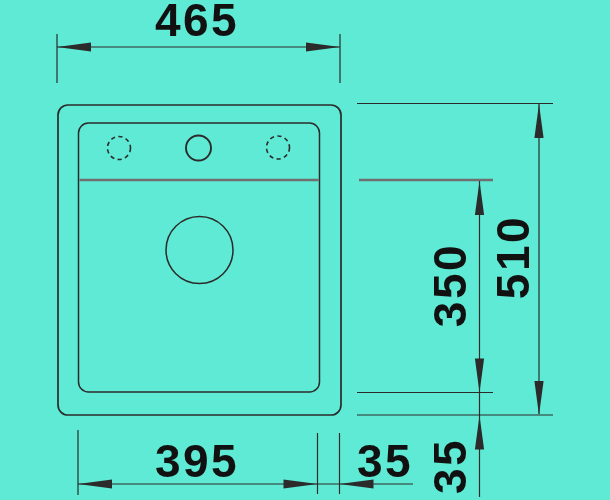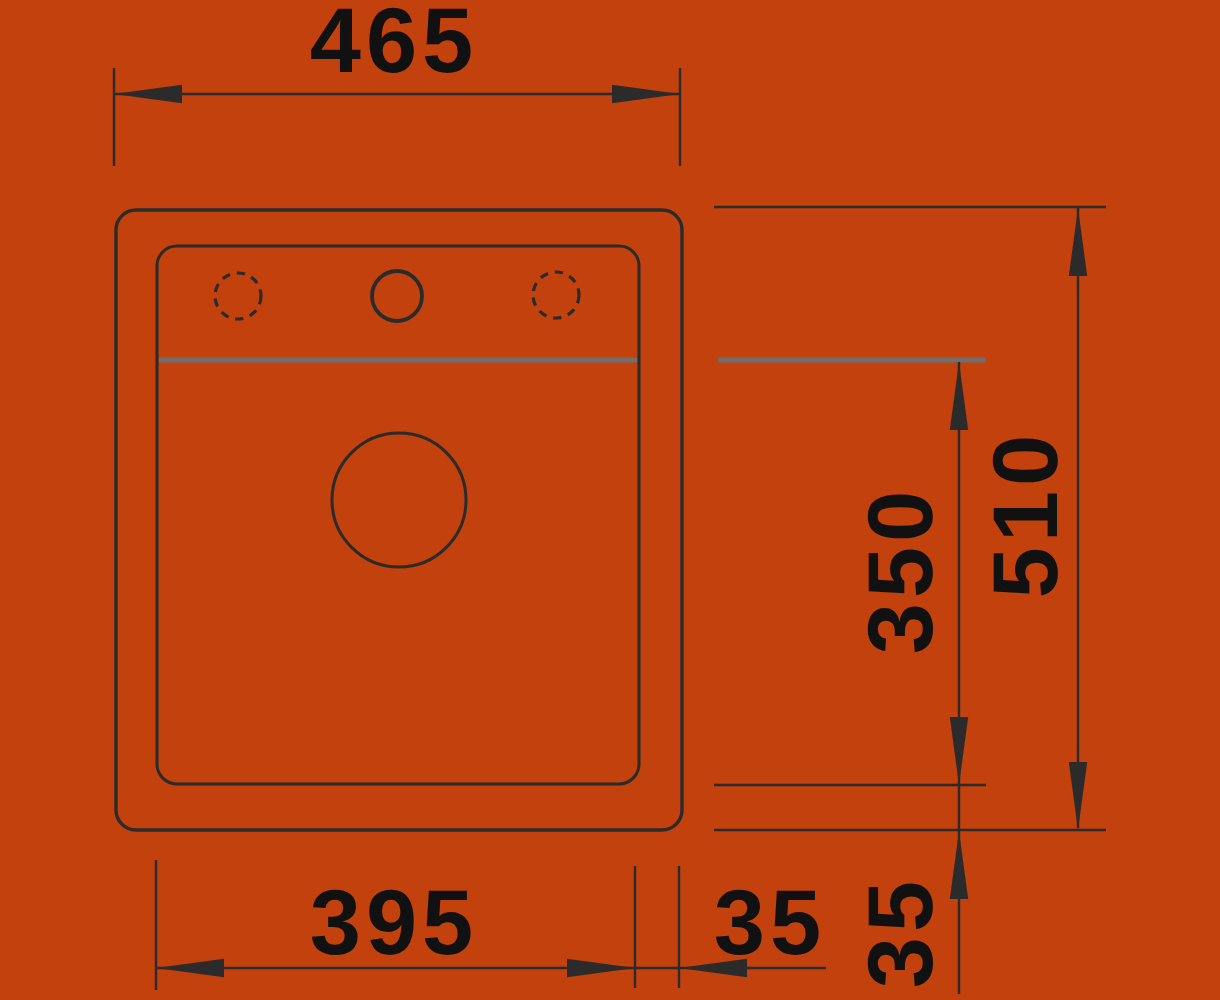--- a/index.html
+++ b/index.html
@@ -4,21 +4,21 @@
 <style>
   html, body {
     margin: 0;
     padding: 0;
     background: #ffffff;
   }
   .stage {
     position: relative;
     width: 610px;
     height: 500px;
-    background: #c2410c;
+    background: #5eead4;
     overflow: hidden;
   }
   svg {
     display: block;
   }
   .dim-text {
     font-family: "Liberation Sans", sans-serif;
     font-weight: 700;
     font-size: 46px;
     fill: #111111;

